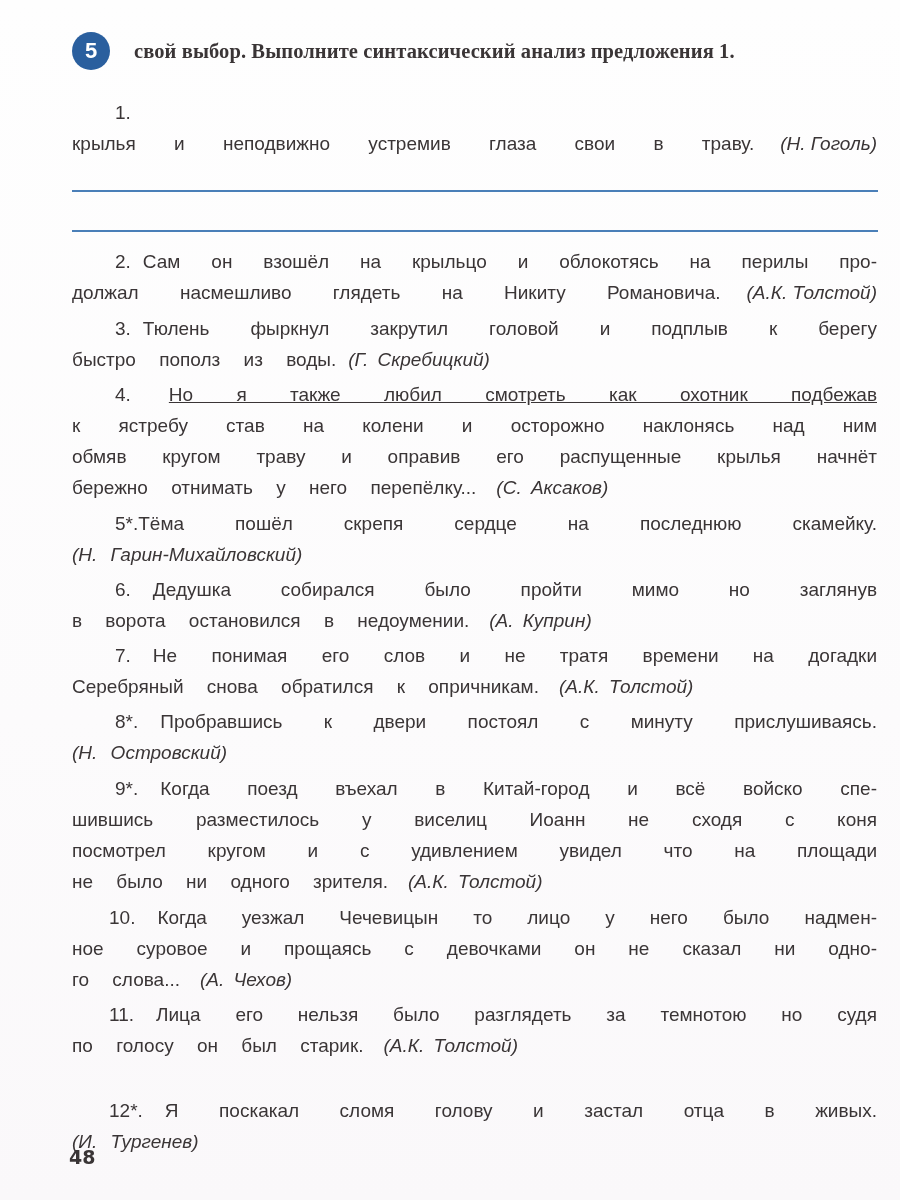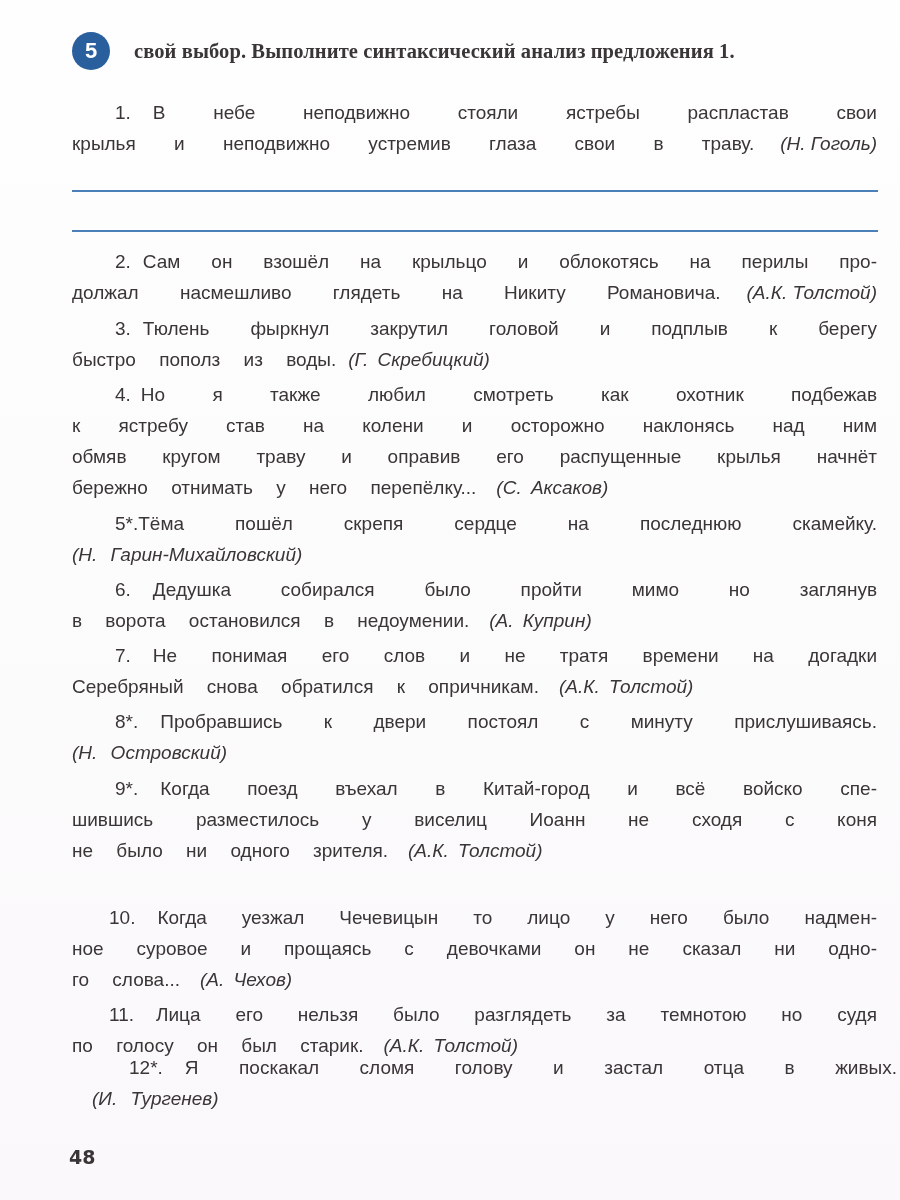--- a/index.html
+++ b/index.html
@@ -111,21 +111,20 @@
     <div class="task-instruction">
       <div>свой выбор. Выполните синтаксический анализ предложения 1.</div>
     </div>
   </div>
 
   <div class="sentences" style="top:97px;">
 
     <div class="sentence" style="top:0px;">
       <div class="line indent">
         <span>1.</span>
-        <span class="words" style="flex:1;margin-left:22px;text-align:justify;text-align-last:justify;">В небе неподвижно стояли ястребы распластав свои</span>
       </div>
       <div class="line">
         <span style="flex:1;text-align:justify;text-align-last:justify;margin-right:26px;">крылья и неподвижно устремив глаза свои в траву.</span>
         <span class="author">(Н. Гоголь)</span>
       </div>
     </div>
   </div>
 
   <div class="answer-line" style="top:190px;"></div>
   <div class="answer-line" style="top:230px;"></div>
@@ -150,21 +149,21 @@
       </div>
       <div class="line last">
         <span>быстро пополз из воды.</span>
         <span class="author" style="margin-left:12px;word-spacing:4px;">(Г. Скребицкий)</span>
       </div>
     </div>
 
     <div class="sentence" style="top:133px;">
       <div class="line indent">
         <span>4.</span>
-        <span style="flex:1;margin-left:10px;text-align:justify;text-align-last:justify;">Но я также любил смотреть как охотник подбежав</span>
+        <span style="flex:1;margin-left:38px;text-align:justify;text-align-last:justify;text-decoration:underline;">Но я также любил смотреть как охотник подбежав</span>
       </div>
       <div class="line">
         <span style="flex:1;text-align:justify;text-align-last:justify;">к ястребу став на колени и осторожно наклонясь над ним</span>
       </div>
       <div class="line">
         <span style="flex:1;text-align:justify;text-align-last:justify;">обмяв кругом траву и оправив его распущенные крылья начнёт</span>
       </div>
       <div class="line last">
         <span>бережно отнимать у него перепёлку...</span>
         <span class="author" style="margin-left:20px;word-spacing:4px;">(С. Аксаков)</span>
@@ -213,20 +212,23 @@
       </div>
     </div>
 
     <div class="sentence" style="top:527px;">
       <div class="line indent">
         <span>9*.</span>
         <span style="flex:1;margin-left:22px;text-align:justify;text-align-last:justify;">Когда поезд въехал в Китай-город и всё войско спе-</span>
       </div>
       <div class="line">
         <span style="flex:1;text-align:justify;text-align-last:justify;">шившись разместилось у виселиц Иоанн не сходя с коня</span>
+      </div>
+      <div class="line">
+        <span style="flex:1;text-align:justify;text-align-last:justify;">посмотрел кругом и с удивлением увидел что на площади</span>
       </div>
       <div class="line last">
         <span>не было ни одного зрителя.</span>
         <span class="author" style="margin-left:20px;word-spacing:4px;">(А.К. Толстой)</span>
       </div>
     </div>
 
     <div class="sentence" style="top:656px;">
       <div class="line indent" style="padding-left:37px;">
         <span>10.</span>
@@ -245,21 +247,21 @@
       <div class="line indent" style="padding-left:37px;justify-content:center;">
         <span>11.</span>
         <span style="flex:1;margin-left:22px;text-align:justify;text-align-last:justify;">Лица его нельзя было разглядеть за темнотою но судя</span>
       </div>
       <div class="line last">
         <span>по голосу он был старик.</span>
         <span class="author" style="margin-left:20px;word-spacing:4px;">(А.К. Толстой)</span>
       </div>
     </div>
 
-    <div class="sentence" style="top:806px;margin-left:20px;">
+    <div class="sentence" style="top:849px;">
       <div class="line indent" style="padding-left:37px;">
         <span>12*.</span>
         <span style="flex:1;margin-left:22px;text-align:justify;text-align-last:justify;">Я поскакал сломя голову и застал отца в живых.</span>
       </div>
       <div class="line last">
         <span class="author" style="word-spacing:8px;">(И. Тургенев)</span>
       </div>
     </div>
 
   </div>

